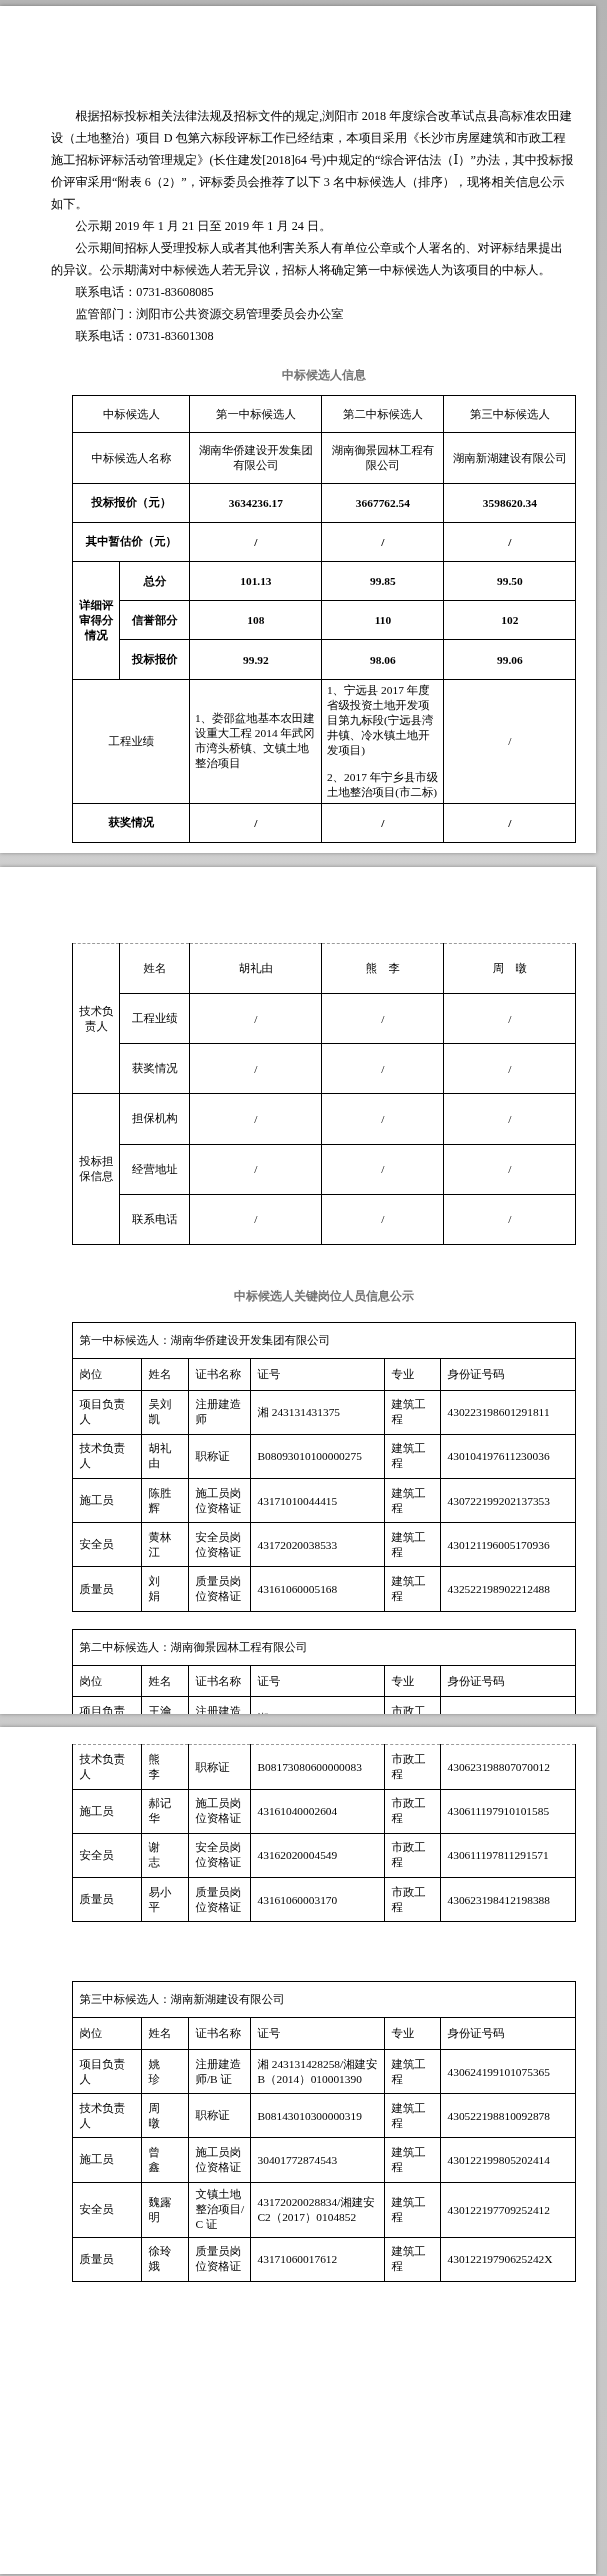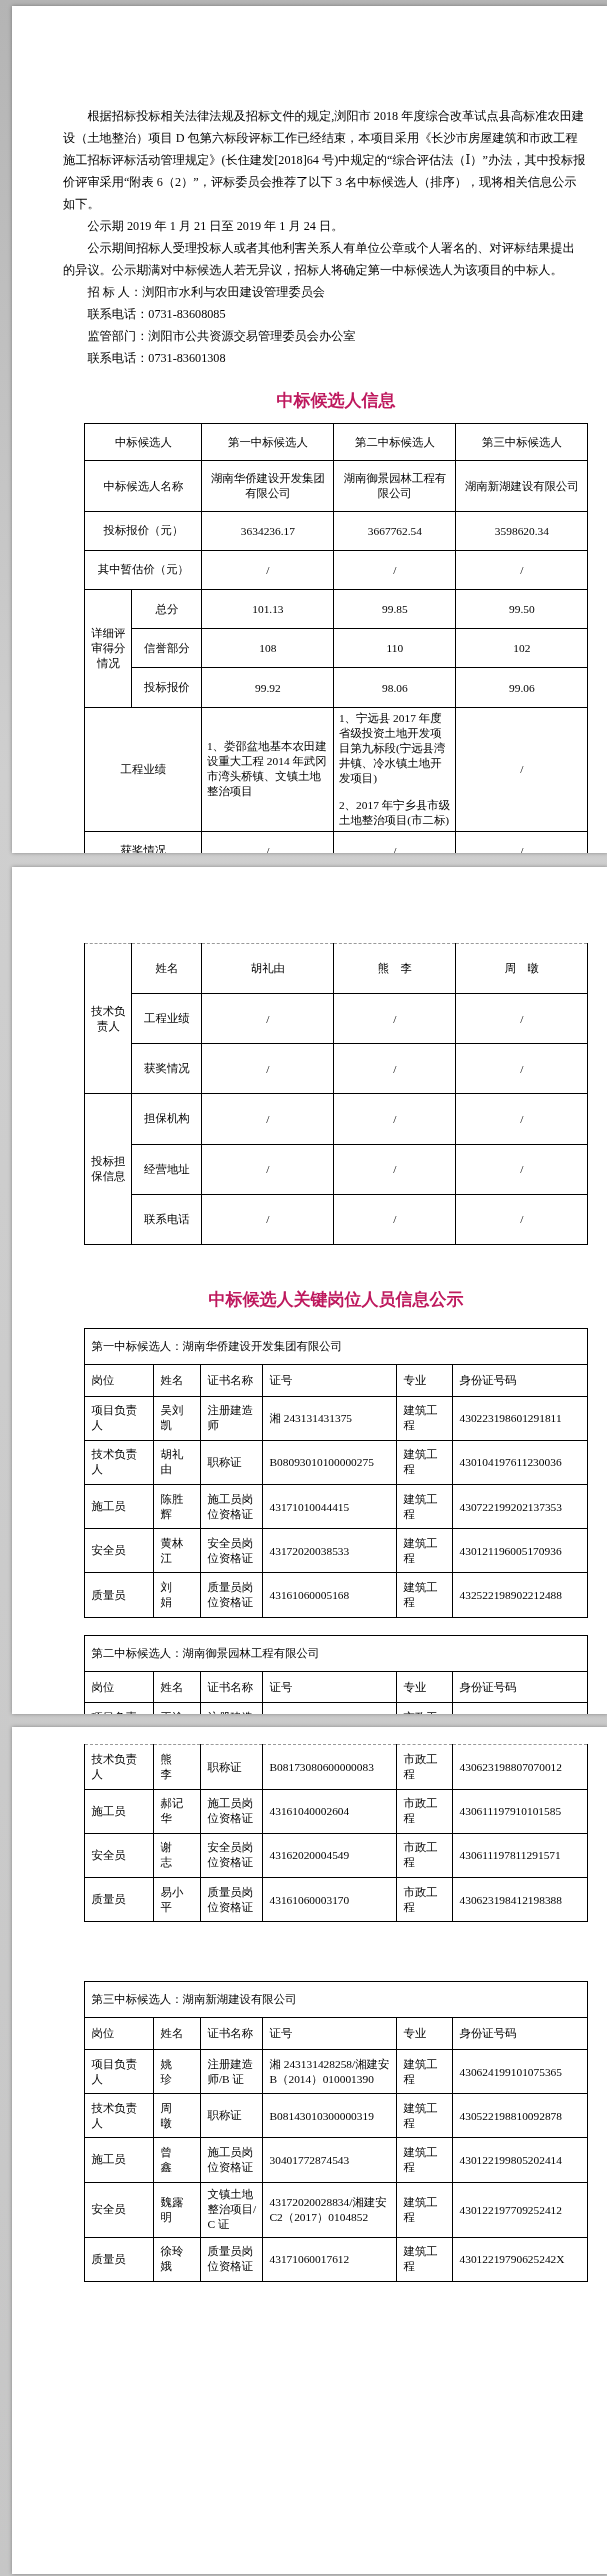--- a/index.html
+++ b/index.html
@@ -1,33 +1,33 @@
 <!DOCTYPE html>
 <html style="font-size:12.2px"><head>
 <meta charset="utf-8">
 <style>
   html,body { margin:0; padding:0; background:#b9b9b9; }
   .canvas { width:608px; margin:0 auto; background:linear-gradient(180deg,#b4b4b4,#cfcfcf 30%,#c6c6c6); padding:6.1px 0 5.3px 0; box-sizing:border-box; }
-  .pages { display:flex; flex-direction:column; gap:13.7px; align-items:flex-end; }
+  .pages { display:flex; flex-direction:column; gap:13.7px; align-items:flex-start; }
   .page { width:596px; height:847px; background:#ffffff; overflow:hidden; box-shadow:0 0 3.8px rgba(0,0,0,0.35); box-sizing:border-box; }
   .inner { padding:0 22px 0 51px; }
   .doc-text { padding-top:99px; font-family:"Liberation Serif","DejaVu Serif",serif; font-size:12.2px; line-height:22px; color:#000; }
   .doc-text p { margin:0; }
   .doc-text p.indent { text-indent:2em; }
   .doc-text p.contact { padding-left:2em; }
-  .tbl-title { font-family:"Liberation Serif","DejaVu Serif",serif; font-size:17px; font-weight:bold; color:#be185d; text-align:center; width:503px; margin:20px 0 10.7px 21.4px; }
+  .tbl-title { font-family:"Liberation Serif","DejaVu Serif",serif; font-size:12px; font-weight:bold; color:#737373; text-align:center; width:503px; margin:20px 0 10.7px 21.4px; }
   .sec-title { margin-top:43px; }
   table.grid { width:503px; margin-left:21.4px; border-collapse:collapse; table-layout:fixed; font-family:"Liberation Serif","DejaVu Serif",serif; font-size:11.4px; color:#000; }
   table.grid td { border:0.8px solid #000; padding:3.1px 4.6px; vertical-align:middle; word-break:break-all; }
   
   table.t1 td { text-align:center; }
   table.t1 td.left { text-align:left; }
   table.t1 tr.r-head td { height:30.5px; }
   table.t1 tr.r-name td { height:43px; }
-  table.t1 tr.r-s td { height:32px; }
+  table.t1 tr.r-s td { height:32px;font-weight:bold; }
   table.t1 tr.r-perf td { height:114px; }
   td.pre { white-space:pre-line; }
   
   table.kp { margin-top:17px;padding-left:43px; }
   table.kp td { text-align:left; padding:4.6px 6.1px; }
   table.kp tr.caption td { height:26px; }
   table.kp tr.khead td { height:21.4px; }
   table.kp tbody td { height:34px; }
   
   table.cont tr:first-child td { border-top:0.8px dashed #9a9a9a; }
@@ -40,21 +40,20 @@
 
 <div class="canvas">
   <div class="pages">
 
     <div class="page">
       <div class="inner">
         <div class="doc-text">
           <p class="indent">根据招标投标相关法律法规及招标文件的规定,浏阳市 2018 年度综合改革试点县高标准农田建设（土地整治）项目 D 包第六标段评标工作已经结束，本项目采用《长沙市房屋建筑和市政工程施工招标评标活动管理规定》(长住建发[2018]64 号)中规定的“综合评估法（Ⅰ）”办法，其中投标报价评审采用“附表 6（2）”，评标委员会推荐了以下 3 名中标候选人（排序），现将相关信息公示如下。</p>
           <p class="indent">公示期 2019 年 1 月 21 日至 2019 年 1 月 24 日。</p>
           <p class="indent">公示期间招标人受理投标人或者其他利害关系人有单位公章或个人署名的、对评标结果提出的异议。公示期满对中标候选人若无异议，招标人将确定第一中标候选人为该项目的中标人。</p>
-          <p class="contact">招 标 人：浏阳市水利与农田建设管理委员会</p>
           <p class="contact">联系电话：0731-83608085</p>
           <p class="contact">监管部门：浏阳市公共资源交易管理委员会办公室</p>
           <p class="contact">联系电话：0731-83601308</p>
         </div>
 
         <h3 class="tbl-title">中标候选人信息</h3>
 
         <table class="grid t1">
           <colgroup>
               <col style="width:47px">

